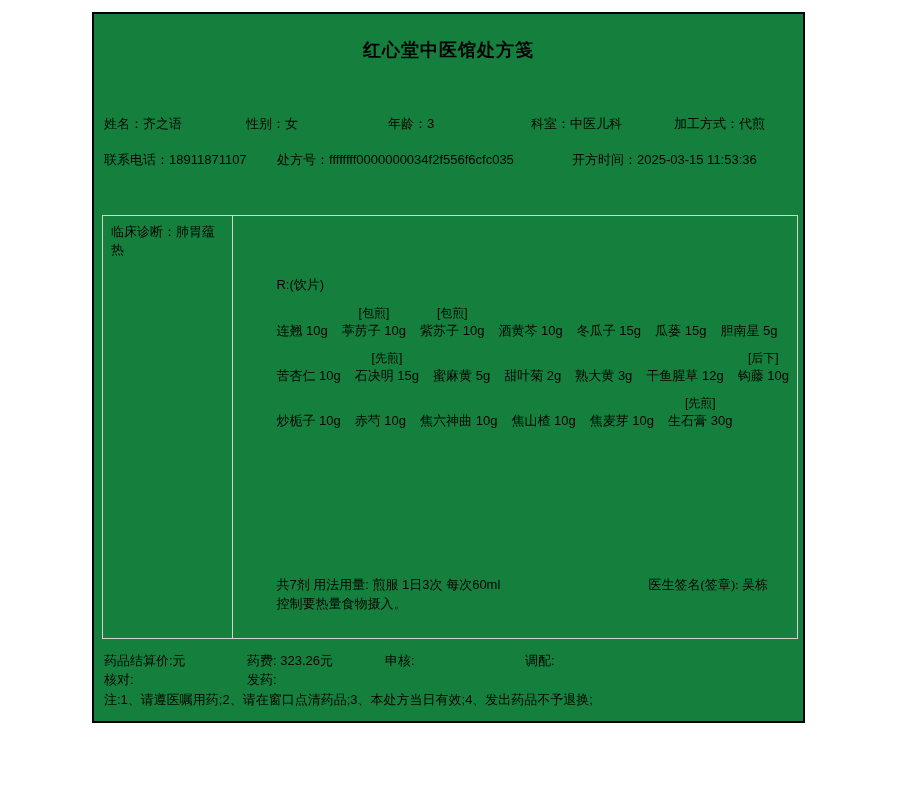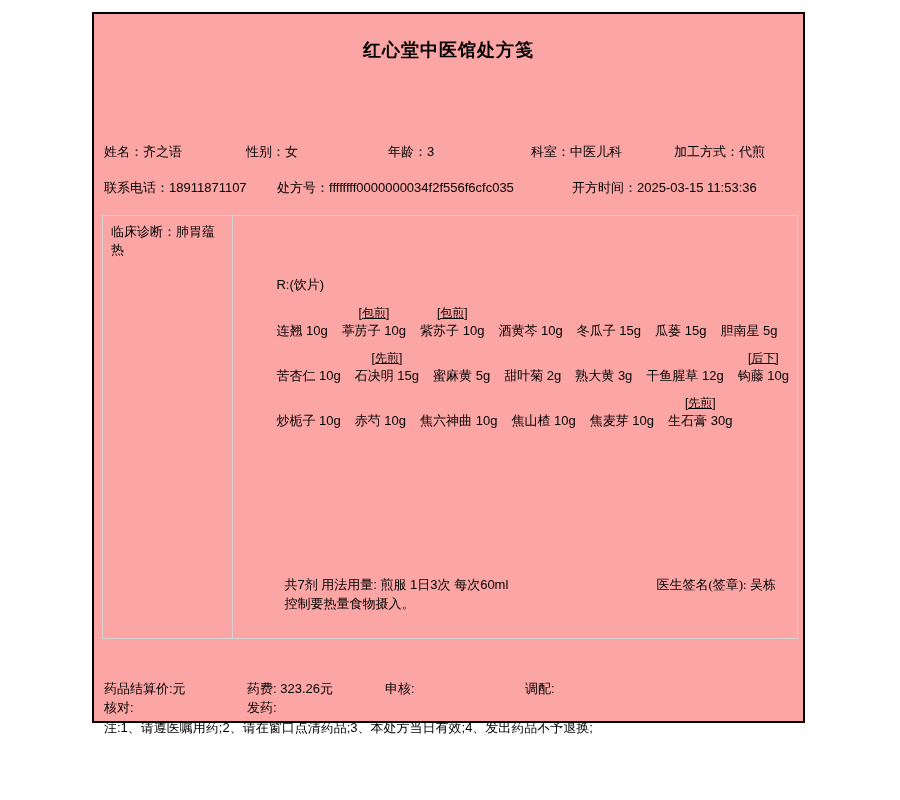--- a/index.html
+++ b/index.html
@@ -2,42 +2,42 @@
 <html><head>
 <meta charset="utf-8">
 <style>
   html,body{margin:0;padding:0;}
   body{
     width:900px;height:800px;background:#ffffff;position:relative;
     font-family:"Liberation Sans", sans-serif;color:#000;
   }
   .sheet{
     position:absolute;left:92px;top:12px;width:713px;height:711px;
-    border:2px solid #000;box-sizing:border-box;background:#fca5a5;
+    border:2px solid #000;box-sizing:border-box;background:#15803d;
   }
   .title{
     position:absolute;top:24px;left:0;right:0;text-align:center;
     font-size:18px;font-weight:bold;letter-spacing:1px;
   }
-  .abs{position:absolute;font-size:13px;white-space:nowrap;margin-top:28px;}
+  .abs{position:absolute;font-size:13px;white-space:nowrap;}
   .rx-box{
     position:absolute;left:8px;top:201px;width:696px;height:424px;
     border:1px solid #d3d3d3;box-sizing:border-box;display:flex;gap:36px;
   }
   .diag-col{
     width:141px;border-right:1px solid #d3d3d3;box-sizing:border-box;
     padding:7px 6px 0 8px;font-size:13px;
   }
   .rx-col{flex:1;position:relative;box-sizing:border-box;padding:12px 8px 0 7px;}
   .rx-header{font-size:13px;margin-top:48px;}
   .herb-rows{margin-top:11px;}
   .herb-row{display:flex;column-gap:14px;margin-bottom:9px;}
-  .herb-ann{height:16px;line-height:16px;font-size:12px;text-align:center;text-decoration:underline;}
+  .herb-ann{height:16px;line-height:16px;font-size:12px;text-align:center;}
   .herb-line{font-size:13px;line-height:20px;white-space:nowrap;}
-  .rx-bottom{position:absolute;left:7px;right:8px;top:360px;font-size:13px;margin-left:8px;}
+  .rx-bottom{position:absolute;left:7px;right:8px;top:360px;font-size:13px;}
   .usage-row{position:relative;height:20px;}
   .signature{position:absolute;left:372px;top:0;white-space:nowrap;font-family:Liberation Serif, serif;}
   .advice div{line-height:16px;}
 </style>
 </head>
 <body>
 
 <div class="sheet">
 
   <div class="title">红心堂中医馆处方笺</div>

